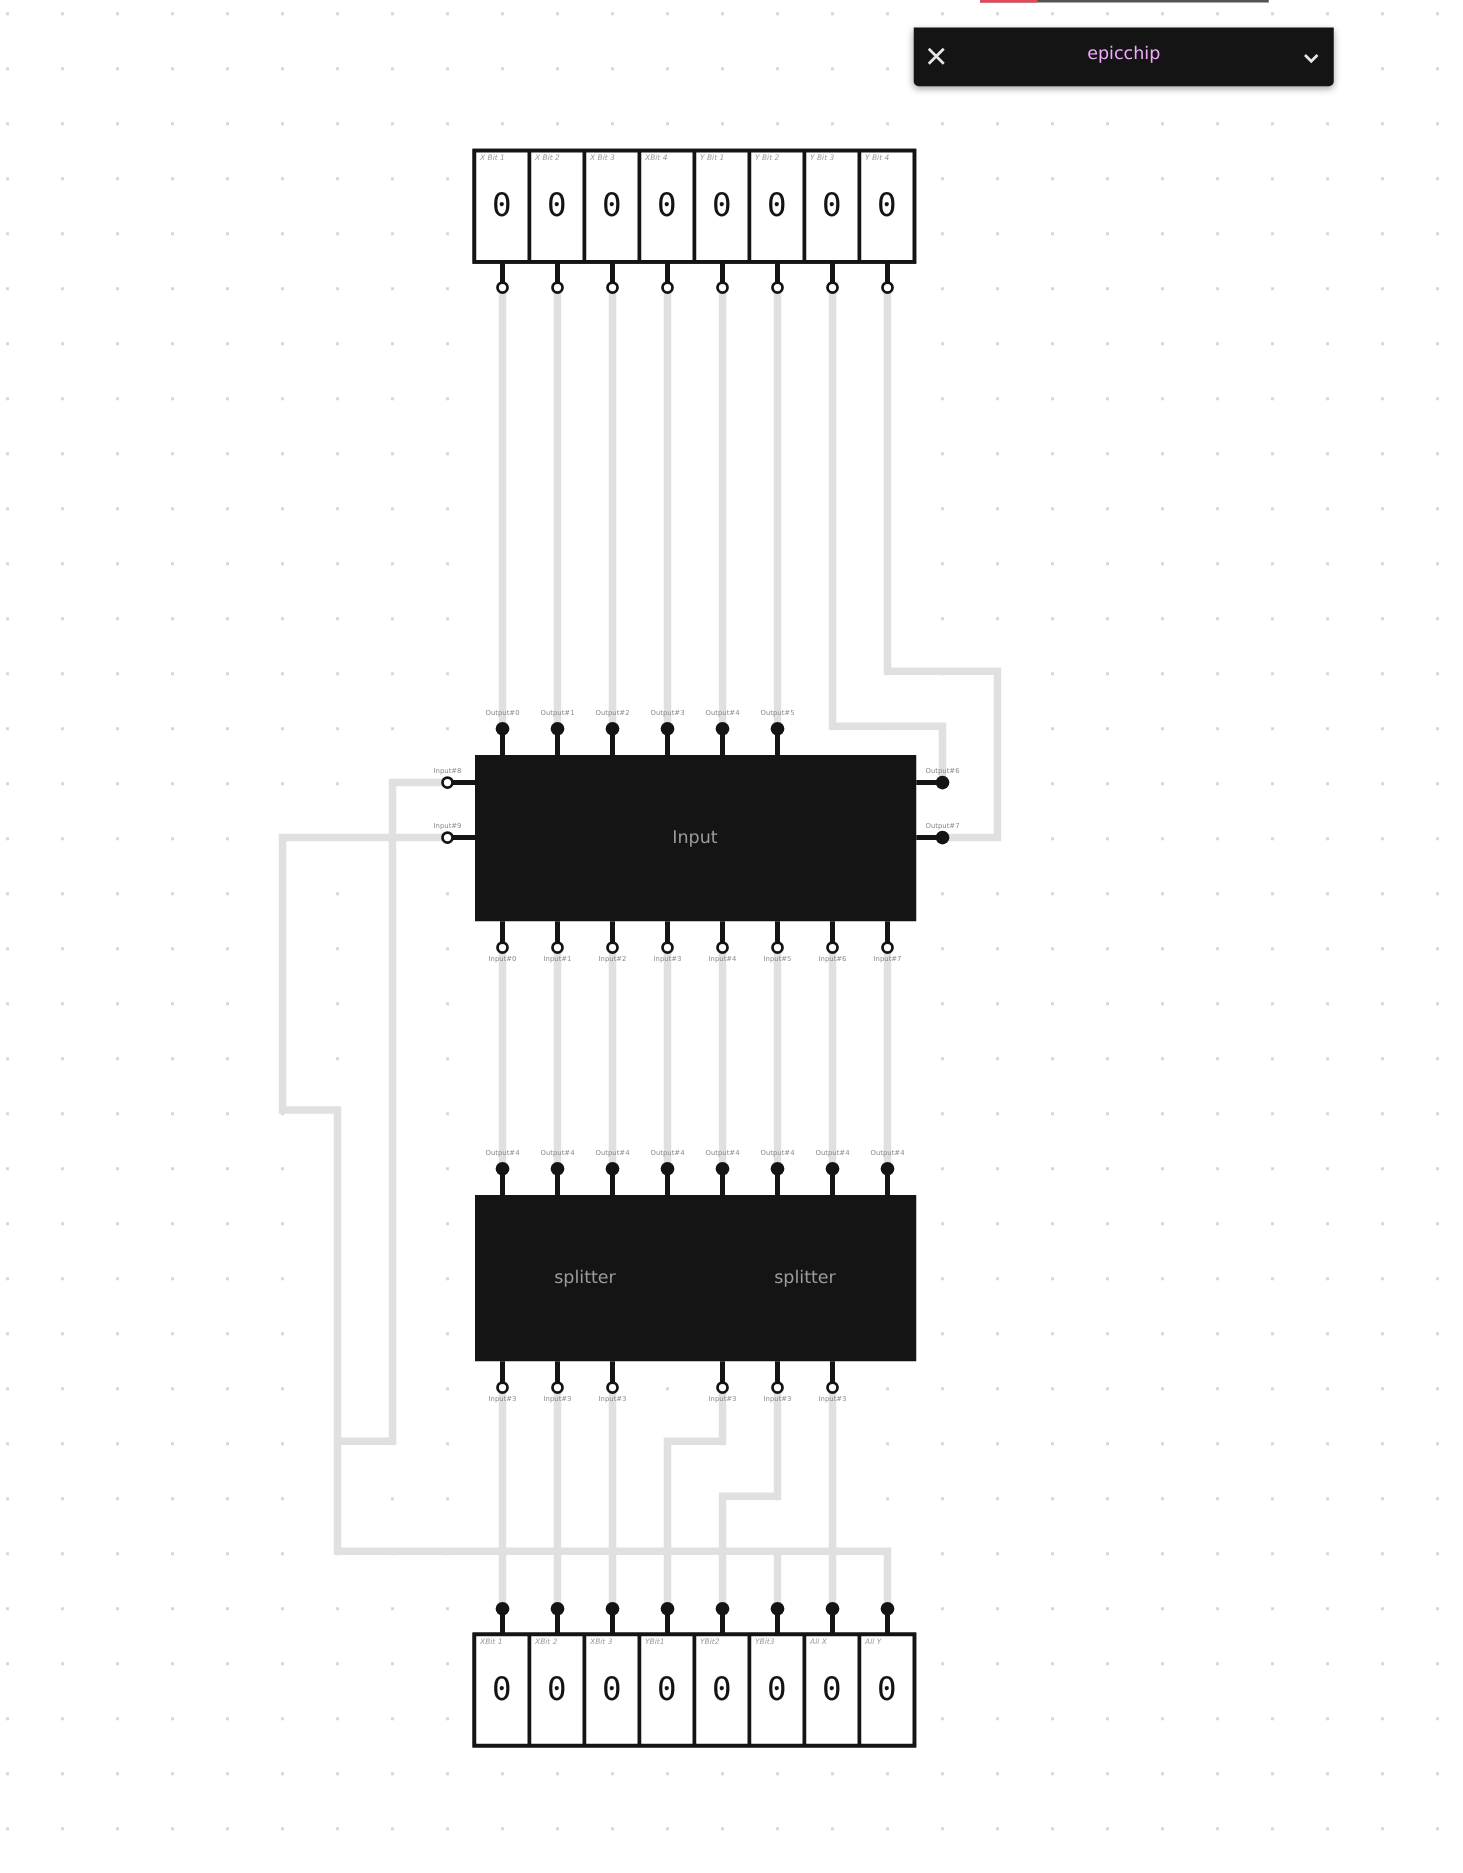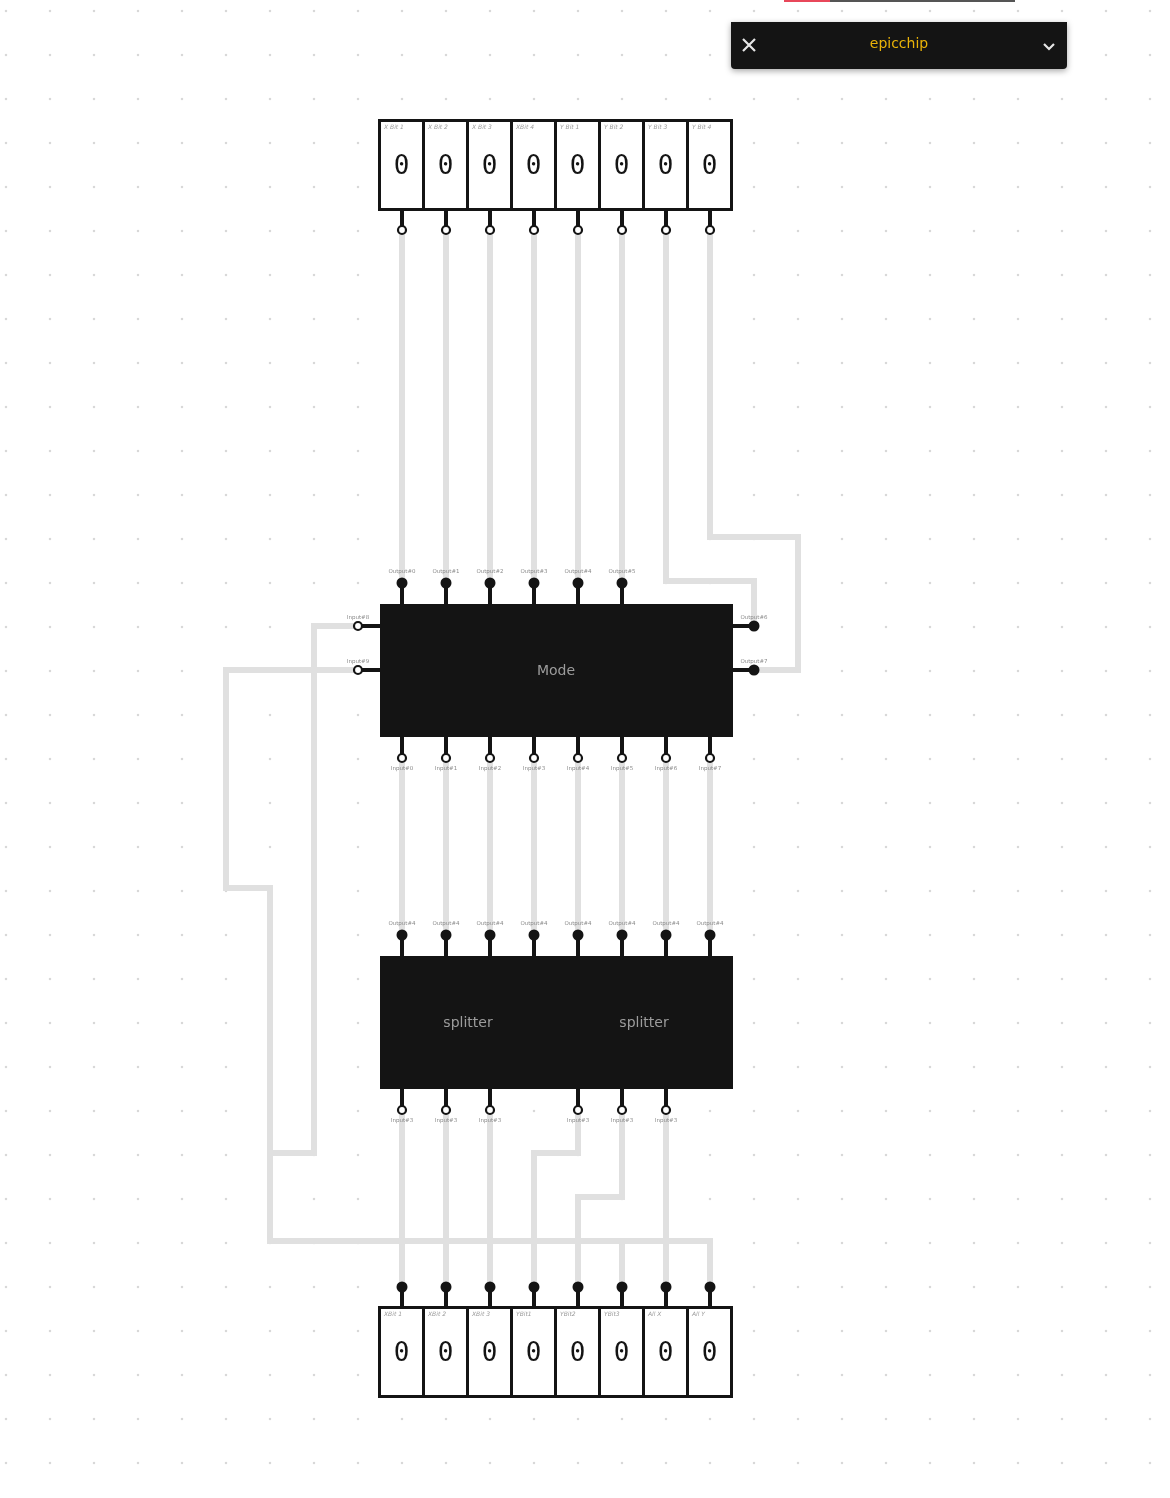--- a/index.html
+++ b/index.html
@@ -7,21 +7,21 @@
        font-family:"DejaVu Sans","Liberation Sans",sans-serif;}
   #grid{position:absolute;left:0;top:0;width:1170px;height:1498px;
         background-image:radial-gradient(circle,#d8d8d8 1.4px,transparent 1.6px);
         background-size:44px 44px;background-position:-16px -11px;}
   #topline{position:absolute;left:784px;top:0;width:231px;height:2px;background:#555;}
   #topline .fill{position:absolute;left:0;top:0;width:46px;height:2px;background:#e8475a;}
   #header{position:absolute;left:731px;top:22px;width:336px;height:47px;background:#141414;
           border-radius:0 0 4px 4px;box-shadow:0 2px 6px rgba(0,0,0,.35);color:#e6e6e6;}
   #header .close{position:absolute;left:8px;top:13px;width:20px;height:20px;cursor:pointer;}
   #header .title{position:absolute;left:0;right:0;top:13px;text-align:center;font-size:14px;
-                 font-family:"DejaVu Sans",sans-serif;color:#eab308;}
+                 font-family:"DejaVu Sans",sans-serif;color:#f0abfc;}
   #header .chev{position:absolute;right:8px;top:14px;width:20px;height:20px;cursor:pointer;}
   svg#wires{position:absolute;left:0;top:0;}
   .cellrow{position:absolute;display:flex;border:3px solid #141414;background:#141414;gap:3px;}
   .cell{width:41px;background:#fff;position:relative;cursor:pointer;}
   .cell .lbl{position:absolute;left:3px;top:1px;font-size:6px;font-style:italic;color:#9a9a9a;white-space:nowrap;}
   .cell .val{position:absolute;left:0;right:0;top:28px;text-align:center;font-size:26px;
              font-family:"DejaVu Sans Mono","Liberation Mono",monospace;color:#141414;}
   .chip{position:absolute;background:#141414;}
   .chip .name{position:absolute;color:#9c9c9c;font-size:14px;transform:translate(-50%,-50%);white-space:nowrap;}
   .pinlbl{position:absolute;font-size:5.5px;color:#8a8a8a;white-space:nowrap;transform:translateX(-50%);}
@@ -198,21 +198,21 @@
       <span class="lbl">Y Bit 3</span>
       <span class="val">0</span>
     </div>
     <div class="cell">
       <span class="lbl">Y Bit 4</span>
       <span class="val">0</span>
     </div>
   </div>
 
 <div class="chip" style="left:380px;top:604px;width:353px;height:133px;">
-  <span class="name" style="left:176px;top:66px;">Mode</span>
+  <span class="name" style="left:176px;top:66px;">Input</span>
 </div>
 
 <div class="chip" style="left:380px;top:956px;width:176px;height:133px;">
   <span class="name" style="left:88px;top:66px;">splitter</span>
 </div>
 <div class="chip" style="left:556px;top:956px;width:177px;height:133px;">
   <span class="name" style="left:88px;top:66px;">splitter</span>
 </div>
 
 <div class="cellrow" id="outrow" style="left:378px;top:1306px;height:86px;">

